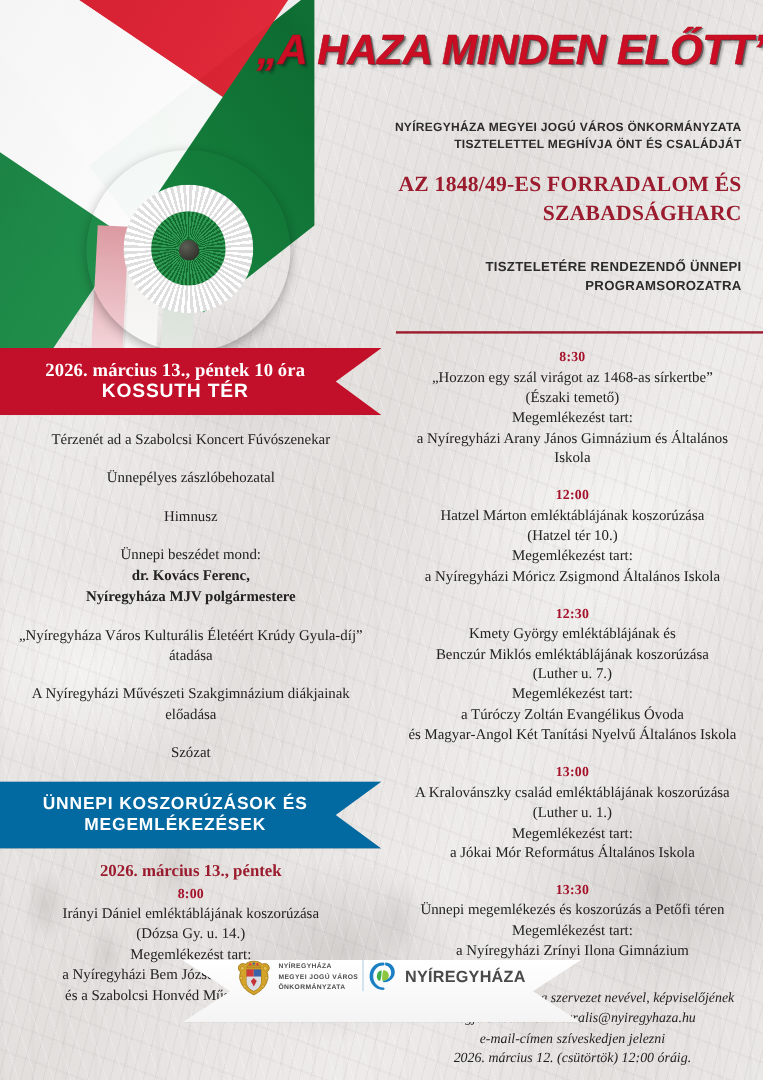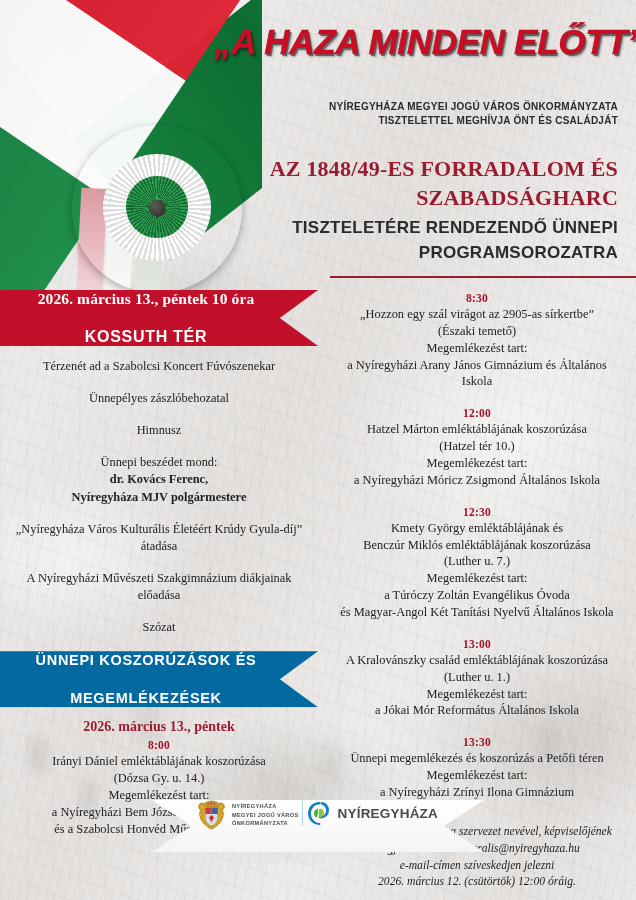--- a/index.html
+++ b/index.html
@@ -125,50 +125,50 @@
 
   .invite {
     position:absolute; right:18px; top:100px; width:360px;
     text-align:right;
     font-family:"Liberation Sans", sans-serif;
     font-weight:bold; font-size:10px; letter-spacing:.25px;
     line-height:1.42; color:#2b2b2b;
   }
 
   .event-title {
-    position:absolute; right:18px; top:154px; width:360px;
+    position:absolute; right:18px; top:142px; width:360px;
     text-align:right;
     font-family:"Liberation Serif", serif;
-    font-weight:bold; font-size:22px; letter-spacing:.2px;
+    font-weight:bold; font-size:18px; letter-spacing:.2px;
     line-height:1.32; color:#9b1c2e;
   }
 
   .invite2 {
     position:absolute; right:18px; top:216px; width:360px;
     text-align:right;
     font-family:"Liberation Sans", sans-serif;
-    font-weight:bold; font-size:17px; letter-spacing:.25px;
+    font-weight:bold; font-size:11px; letter-spacing:.25px;
     line-height:1.45; color:#2b2b2b;
   }
 
   .divider {
     position:absolute; left:330px; right:0; top:276px;
     height:2px; background:#9b1c2e;
   }
 
   
   .col-left  { position:absolute; left:0;   top:290px; width:318px; }
   .col-right { position:absolute; left:318px; top:292px; width:318px; }
 
   
   .banner {
     position:relative;
     height:56px;
     display:flex; flex-direction:column;
-    align-items:center; justify-content:space-between;
+    align-items:center; justify-content:center;
     color:#fff; text-align:center;
     clip-path:polygon(0 0, 100% 0, 100% 100%, 100% 100%, 89% 50%, 100% 0, 100% 100%, 0 100%);
     box-shadow:0 2px 5px rgba(0,0,0,.22);
   }
   .banner-red   { background:#c3102a; clip-path:polygon(0 0,100% 0,88% 50%,100% 100%,0 100%); }
   .banner-green { background:#0369a1; clip-path:polygon(0 0,100% 0,88% 50%,100% 100%,0 100%); }
 
   .banner .l1 {
     font-family:"Liberation Serif", serif;
     font-weight:bold; font-size:15.5px; letter-spacing:.1px;
@@ -350,21 +350,21 @@
           <span class="ln">a Nyíregyházi Bem József Általános Iskola</span>
           <span class="ln">és a Szabolcsi Honvéd Műszaki Egyesület</span>
         </div>
       </div>
   </div>
 
   <div class="col-right">
     <div class="entries">
         <div class="entry">
           <div class="time">8:30</div>
-          <span class="ln">„Hozzon egy szál virágot az 2905-as sírkertbe”</span>
+          <span class="ln">„Hozzon egy szál virágot az 1468-as sírkertbe”</span>
           <span class="ln">(Északi temető)</span>
           <span class="ln">Megemlékezést tart:</span>
           <span class="ln">a Nyíregyházi Arany János Gimnázium és Általános</span>
           <span class="ln">Iskola</span>
         </div>
         <div class="entry">
           <div class="time">12:00</div>
           <span class="ln">Hatzel Márton emléktáblájának koszorúzása</span>
           <span class="ln">(Hatzel tér 10.)</span>
           <span class="ln">Megemlékezést tart:</span>

